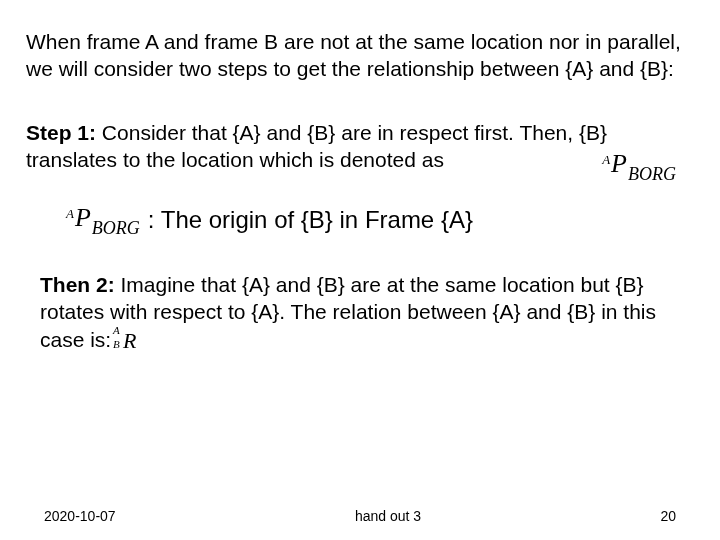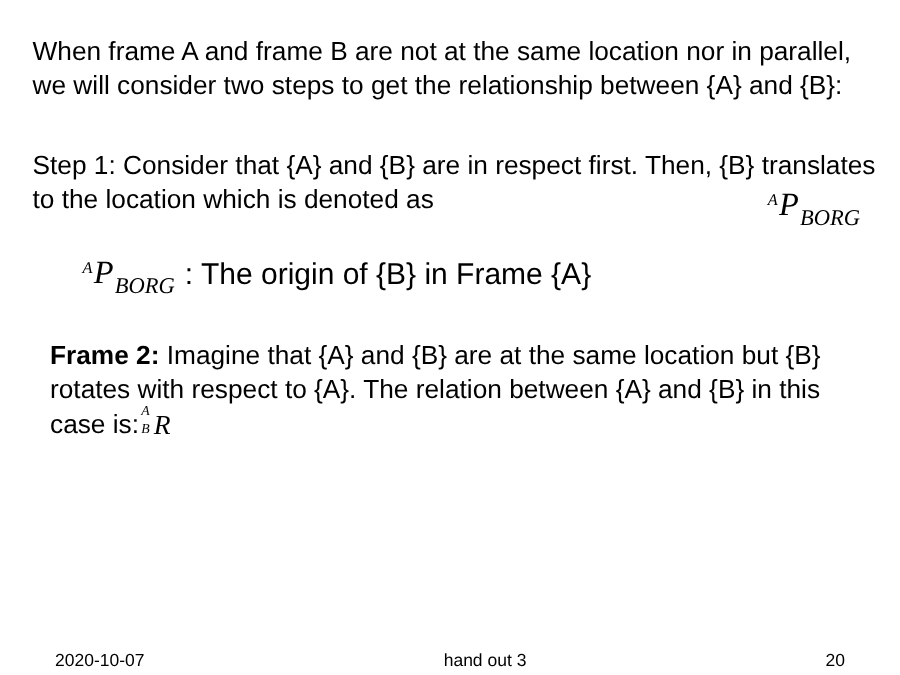--- a/index.html
+++ b/index.html
@@ -9,35 +9,35 @@
     height: 540px;
     background: #fff;
     font-family: Arial, Helvetica, sans-serif;
     color: #000;
     position: relative;
   }
   .slide {
     box-sizing: border-box;
     width: 720px;
     height: 540px;
-    padding: 28px 18px 0 26px;
+    padding: 28px 30px 0 26px;
     position: relative;
   }
   .para {
     font-size: 21px;
     line-height: 1.3;
     margin-bottom: 36px;
   }
   .step {
     font-size: 21px;
     line-height: 1.3;
     margin-bottom: 6px;
   }
   .step .label {
-    font-weight: normal;
+    font-weight: bold;
   }
   .step1-block {
     position: relative;
     margin-bottom: 30px;
   }
   .step1-text {
     display: inline;
   }
   
   .pborg {
@@ -106,21 +106,21 @@
     left: -8px;
     top: 10px;
   }
   .rot .main {
     font-size: 22px;
     margin-left: 2px;
   }
   .footer {
     position: absolute;
     left: 0;
-    bottom: 4px;
+    bottom: 16px;
     width: 720px;
     font-size: 14px;
     display: flex;
     justify-content: space-between;
     padding: 0 44px 0 44px;
     box-sizing: border-box;
   }
   .footer .date { }
   .footer .handout { text-align: center; flex: 1; }
   .footer .page { text-align: center; }
@@ -143,21 +143,21 @@
   </div>
 
   <div class="defn-row">
     <span class="pborg">
       <span class="pre">A</span><span class="main">P</span><span class="sub">BORG</span>
     </span>
     <span class="colon-text">: The origin of {B} in Frame {A}</span>
   </div>
 
   <div class="step2-block">
-    <span class="label" style="font-weight:bold">Frame 2:</span>
+    <span class="label" style="font-weight:bold">Then 2:</span>
     <span>Imagine that {A} and {B} are at the same location but {B} rotates with respect to {A}. The relation between {A} and {B} in this case is:</span>
     <span class="rot">
       <span class="pre-top">A</span>
       <span class="pre-bot">B</span>
       <span class="main">R</span>
     </span>
   </div>
 
   <div class="footer">
     <span class="date">2020-10-07</span>

